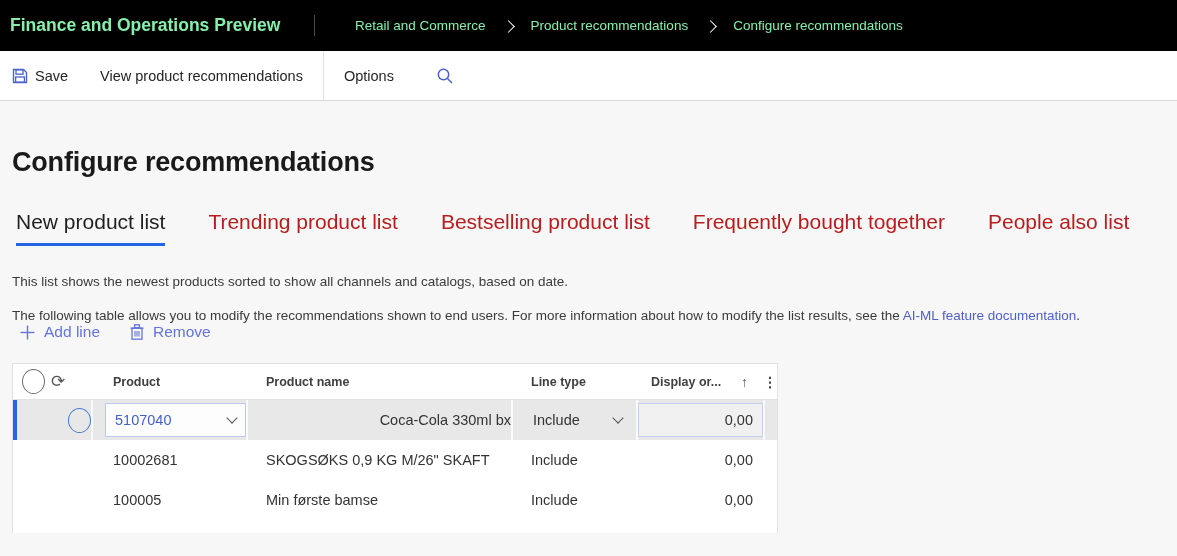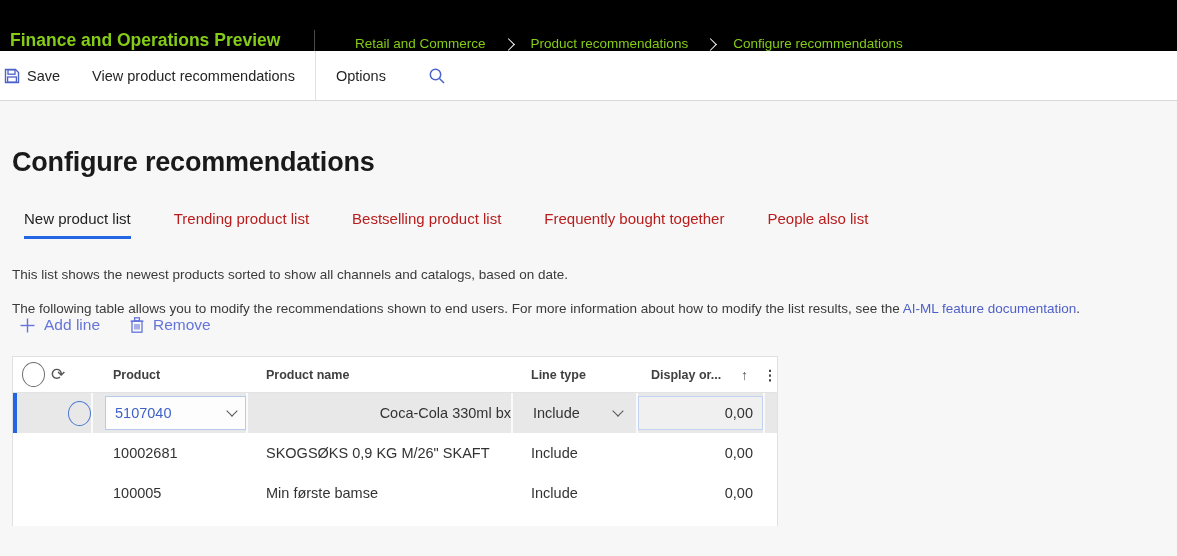--- a/index.html
+++ b/index.html
@@ -1,42 +1,42 @@
 <!DOCTYPE html>
 <html><head>
 <meta charset="utf-8">
 <style>
   * { margin:0; padding:0; box-sizing:border-box; }
   html,body { width:1177px; height:556px; overflow:hidden; background:#f7f7f7;
     font-family:"Liberation Sans", sans-serif; }
 
   
-  .topbar { display:flex; align-items:flex-end; height:51px; background:#000; color:#84cc16; }
+  .topbar { display:flex; align-items:center; height:51px; background:#000; color:#86efac; }
   .appname { width:315px; display:flex; align-items:center; padding-left:10px;
     font-size:17.5px; font-weight:700; border-right:1px solid #4a4a4a; }
   .crumbs { display:flex; align-items:center; gap:18px; margin-left:40px; font-size:13.5px; }
   .crumb { cursor:pointer; }
   .crumb-chev { width:9px; height:9px; border-right:1.6px solid #fff; border-bottom:1.6px solid #fff;
     transform:rotate(-45deg); margin-top:1px; }
 
   
   .toolbar { height:50px; background:#fff; display:flex; align-items:center;
-    border-bottom:1px solid #d8d8d8; padding-left:0; color:#252525; font-size:14.5px; }
+    border-bottom:1px solid #d8d8d8; padding-left:8px; color:#252525; font-size:14.5px; }
   .tb-item { display:flex; align-items:center; gap:7px; cursor:pointer; padding:0 4px; }
   .tb-view { margin-left:24px; }
   .tb-divider { width:1px; align-self:stretch; background:#e1e1e1; margin:0 16px; }
   .tb-options { font-weight:400; }
   .tb-search { margin-left:34px; }
   .icon-svg { display:block; }
 
   
   .content { padding-left:12px; }
   .page-title { margin-top:46px; font-size:27px; font-weight:600; color:#1a1a1a; letter-spacing:-0.2px; }
 
-  .tabs { display:flex; gap:43px; margin-top:32px; margin-left:12px; font-size:15px; }
+  .tabs { display:flex; gap:43px; margin-top:32px; margin-left:4px; font-size:21px; }
   .tab { color:#b91c1c; padding-bottom:9px; cursor:pointer; border-bottom:3px solid transparent; }
   .tab.active { color:#1f1f1f; border-bottom:3px solid #2266e3; }
 
   .desc { margin-top:28px; font-size:13.5px; color:#3a3a3a; }
   .desc + .desc { margin-top:19px; }
   .doc-link { color:#4f5fc9; cursor:pointer; text-decoration:none; }
 
   .actions { display:flex; align-items:center; gap:30px; margin-left:8px;
     color:#6474da; font-size:15.5px; }
   .action-btn { display:flex; align-items:center; gap:9px; cursor:pointer; }

